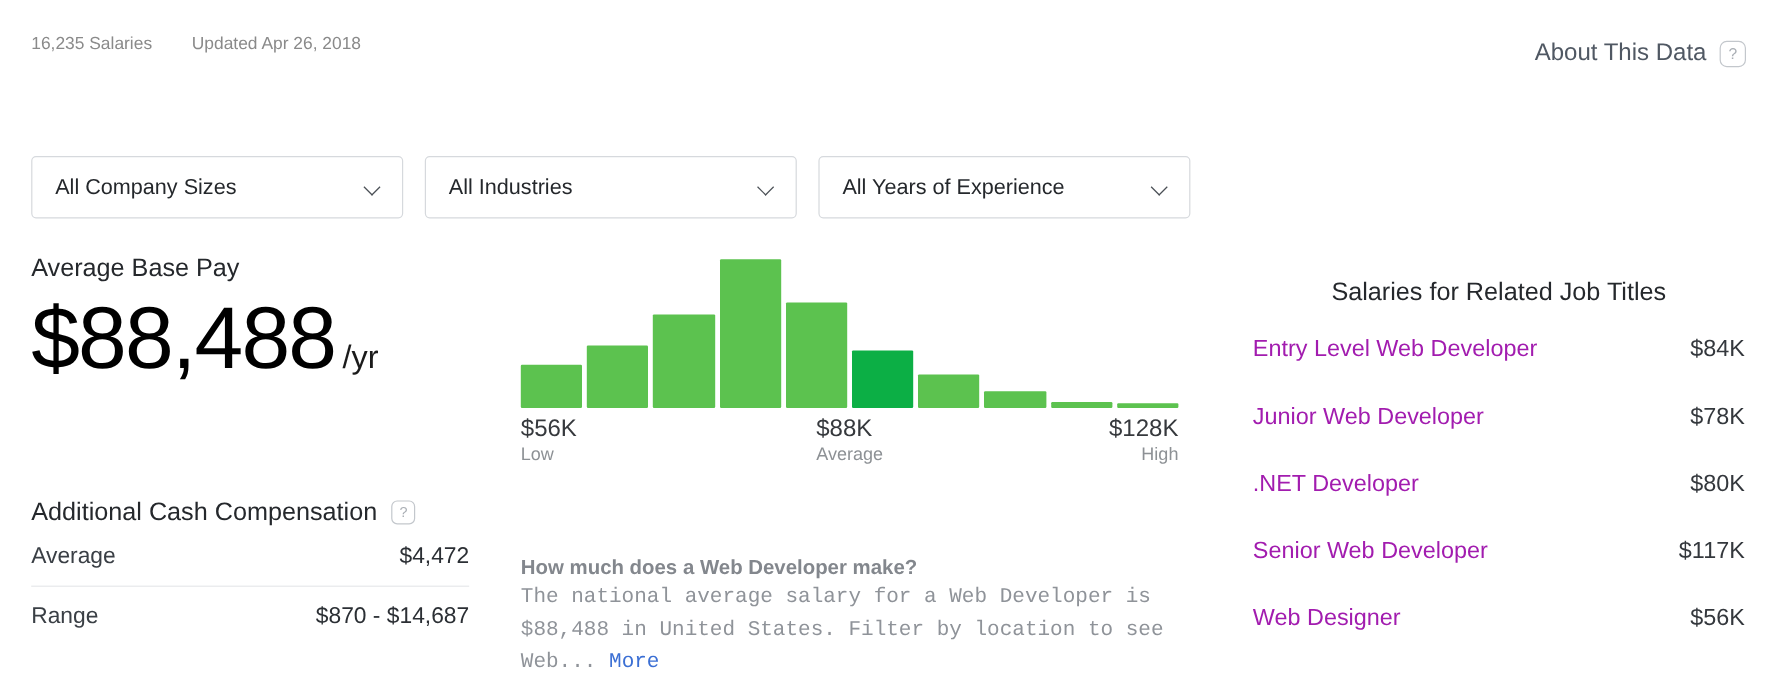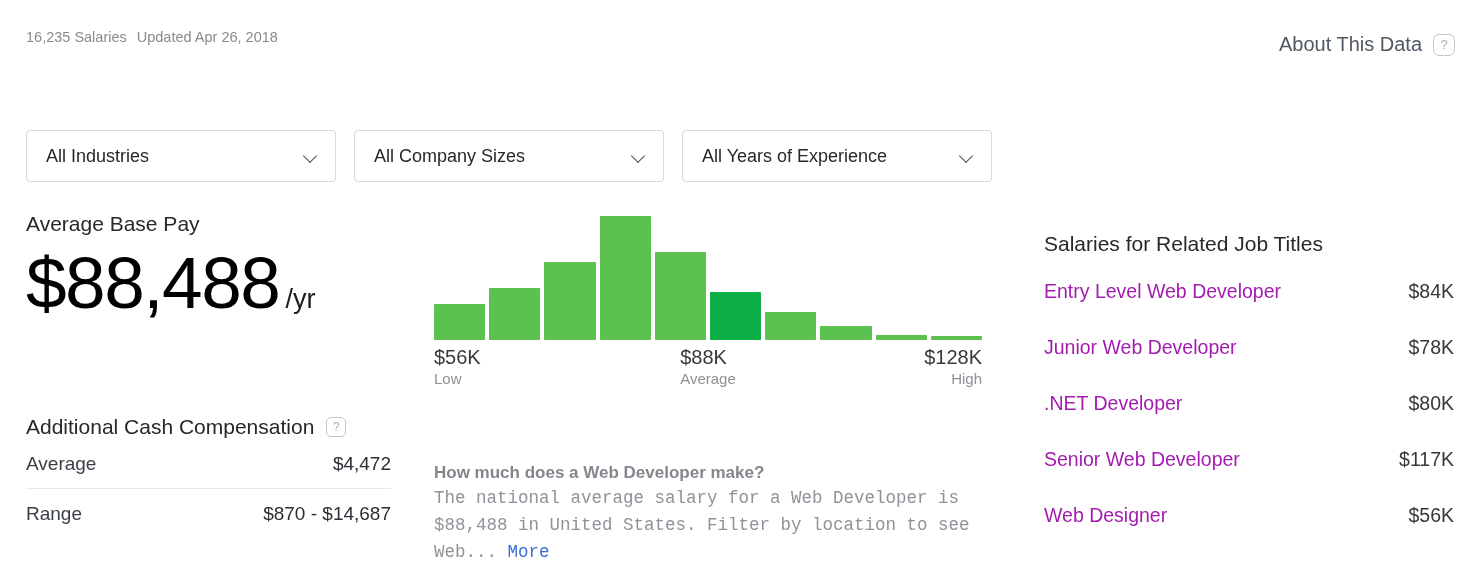--- a/index.html
+++ b/index.html
@@ -29,21 +29,21 @@
     color: #1b1b1b;
     letter-spacing: -0.2px;
     line-height: 42px;
     margin: 0;
   }
   .submeta {
     margin-top: 7px;
     font-size: 14.5px;
     color: #8a8a8a;
     display: flex;
-    gap: 10px;
+    gap: 33px;
   }
   .about-data {
     position: absolute;
     right: 24px;
     top: 33px;
     display: flex;
     align-items: center;
     gap: 11px;
     font-size: 20px;
     color: #505863;
@@ -238,20 +238,21 @@
   .related {
     position: absolute;
     left: 1044px;
     top: 232px;
     width: 410px;
   }
   .related-head {
     font-size: 21px;
     color: #25282c;
     margin-bottom: 24px;
+    text-align: center;
   }
   .related-row {
     display: flex;
     justify-content: space-between;
     align-items: baseline;
     margin-bottom: 33px;
     font-size: 19.5px;
   }
   .related-row .title {
     color: #a21caf;
@@ -270,26 +271,26 @@
     <span>Updated Apr 26, 2018</span>
   </div>
 </div>
 
 <div class="about-data">
   <span>About This Data</span>
   <span class="help-icon">?</span>
 </div>
 
 <div class="filters">
+  <div class="filter f2">
+    <span>All Company Sizes</span>
+    <span class="chev"></span>
+  </div>
   <div class="filter f1">
     <span>All Industries</span>
-    <span class="chev"></span>
-  </div>
-  <div class="filter f2">
-    <span>All Company Sizes</span>
     <span class="chev"></span>
   </div>
   <div class="filter f3">
     <span>All Years of Experience</span>
     <span class="chev"></span>
   </div>
 </div>
 
 <div class="left-col">
   <div class="section-label">Average Base Pay</div>

